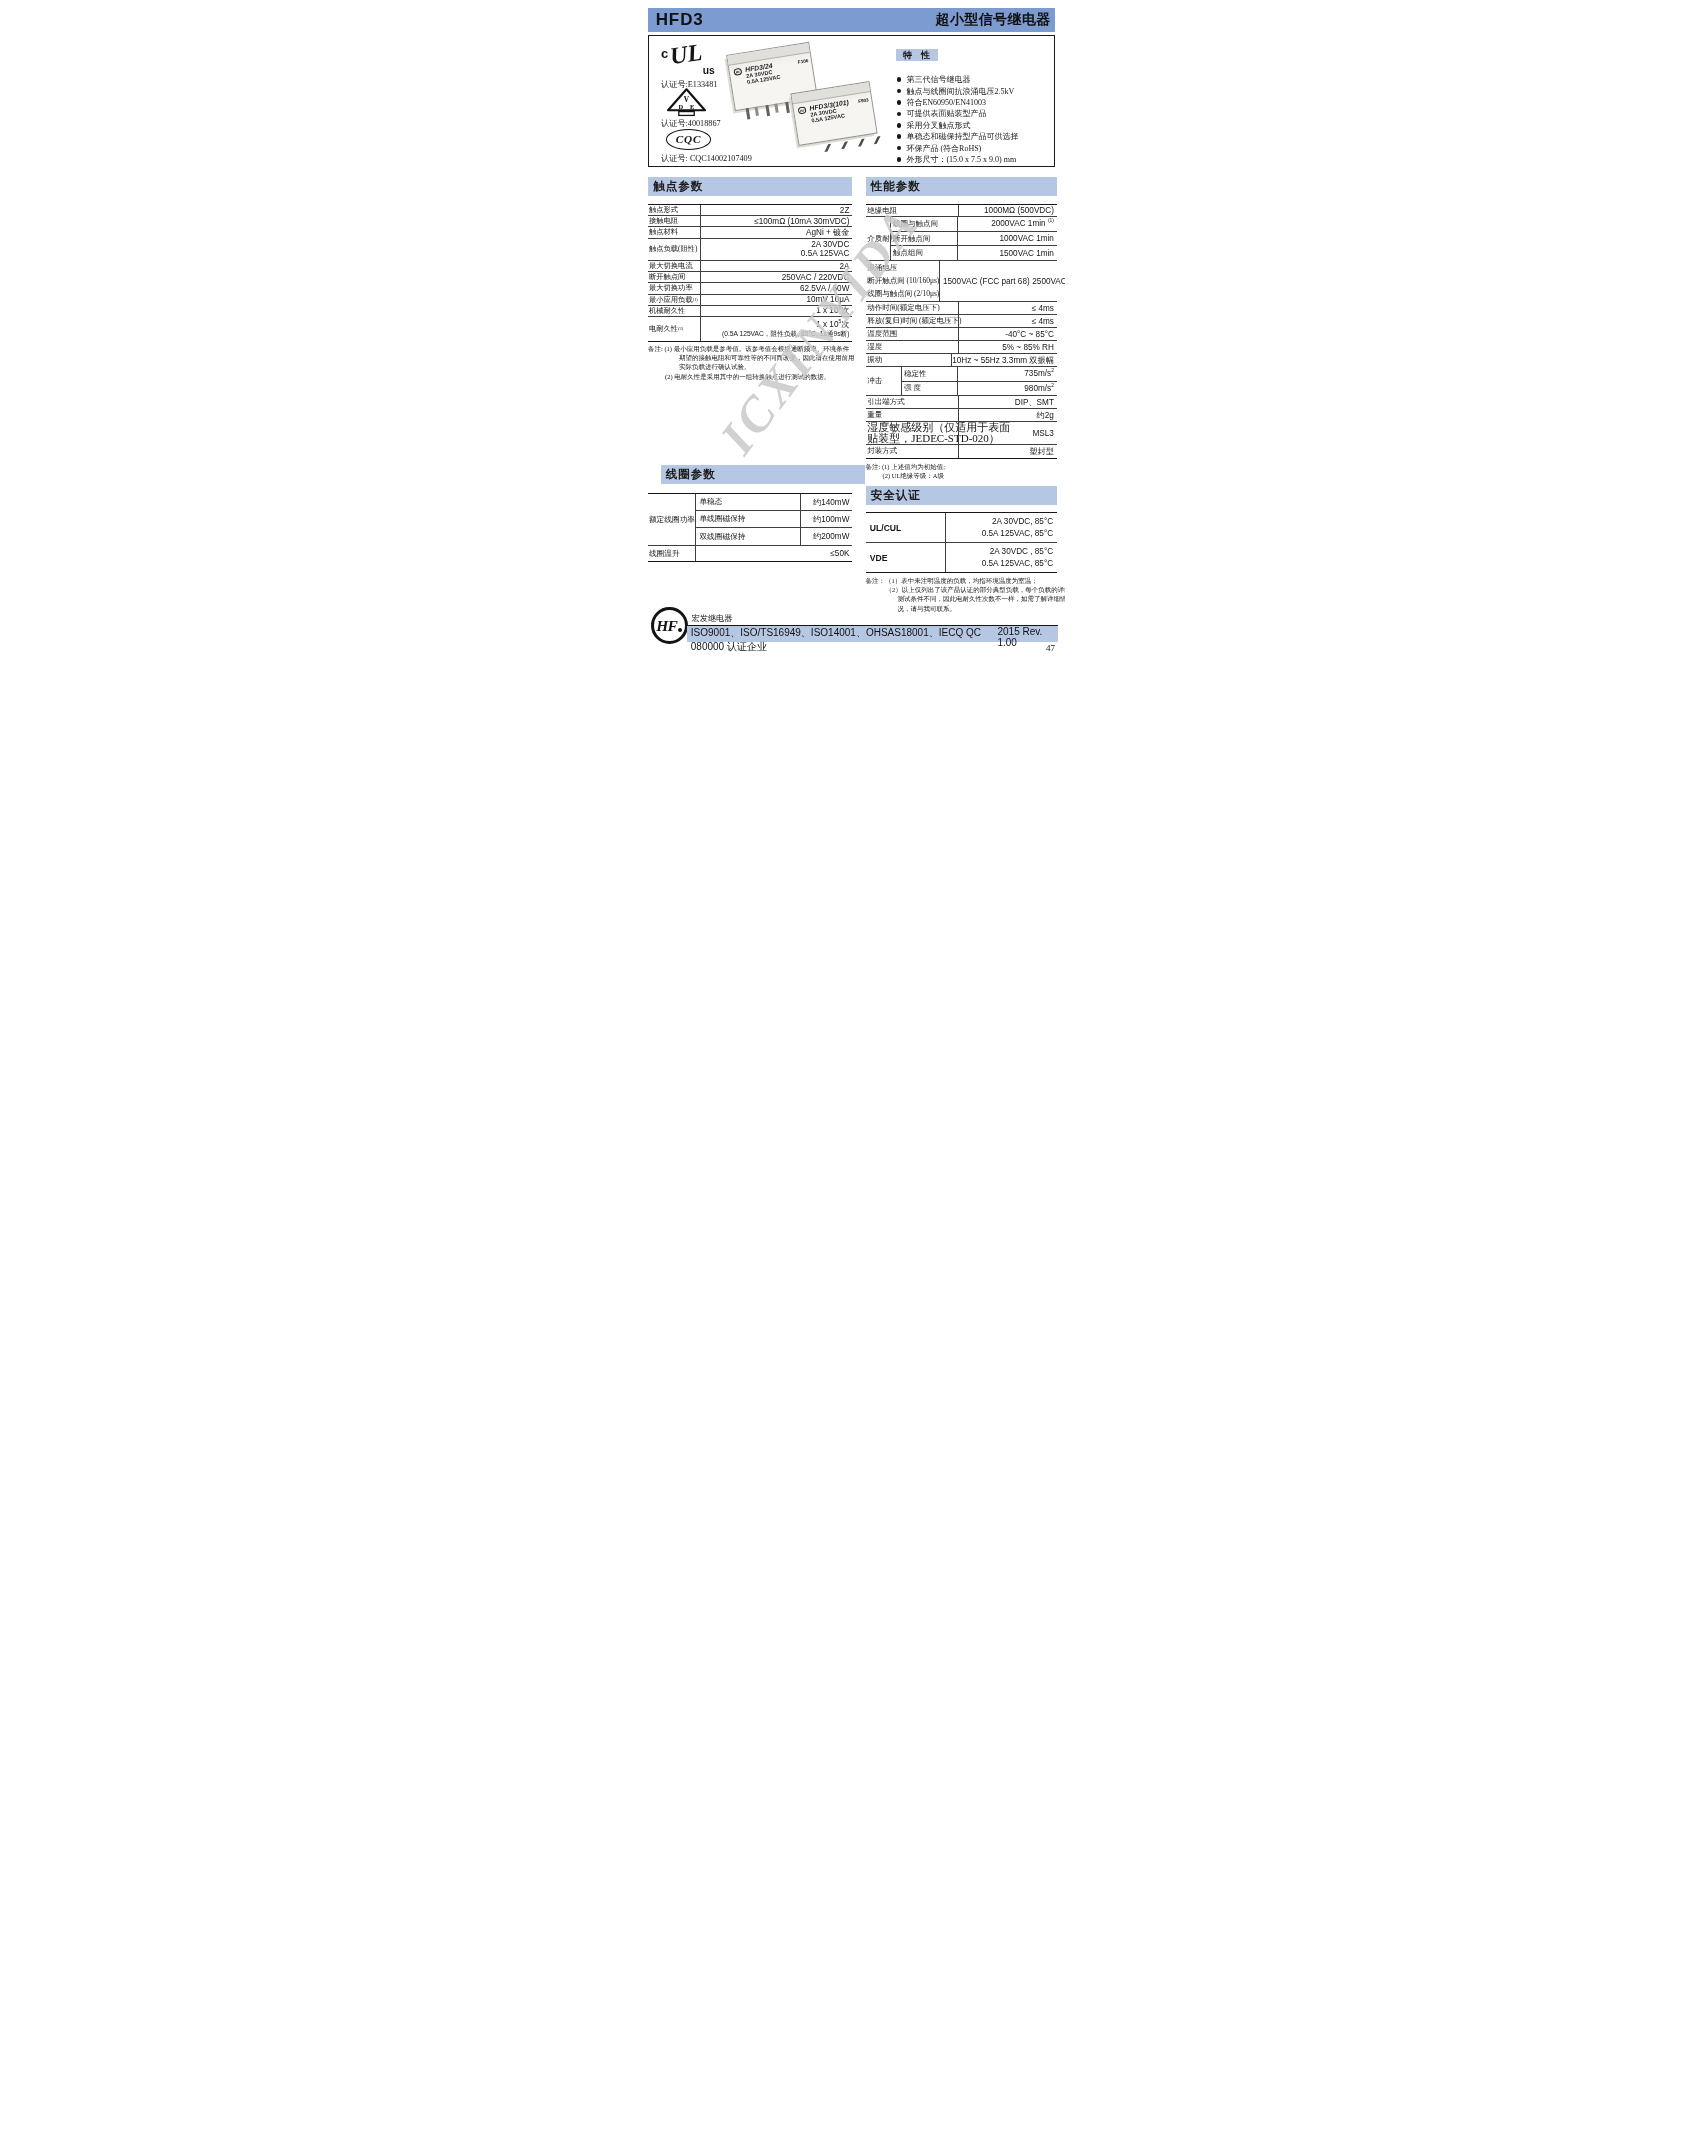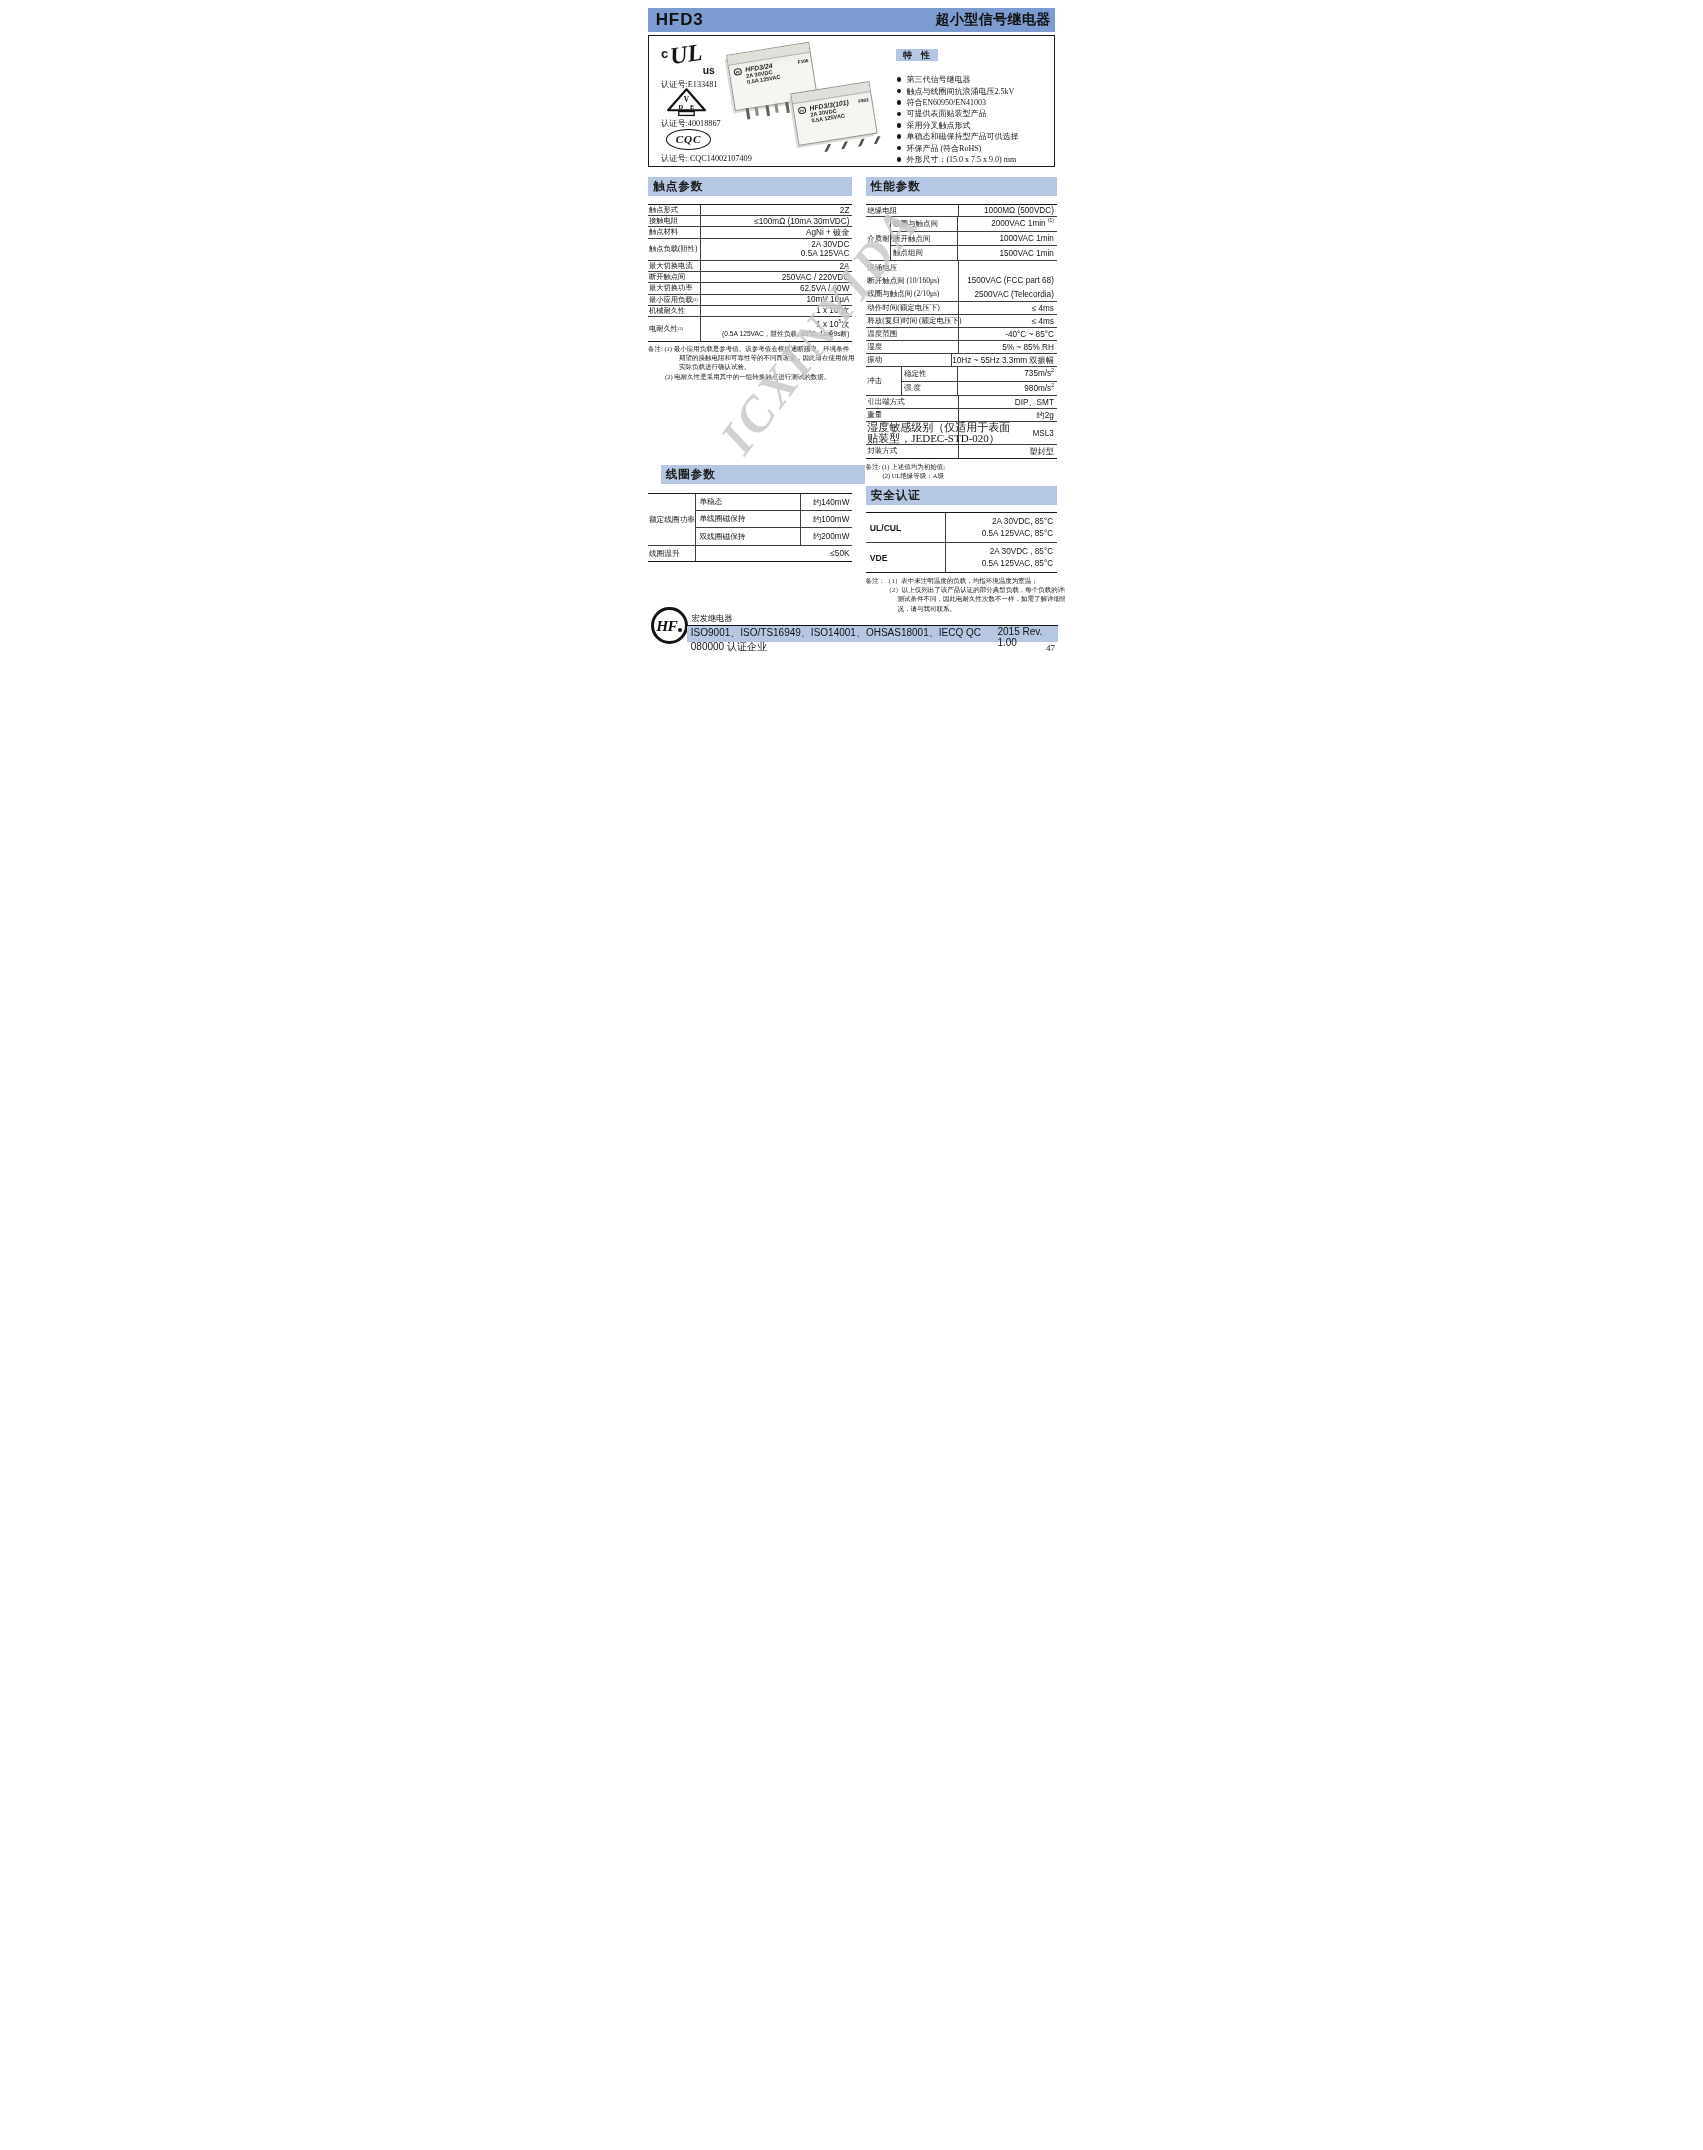--- a/index.html
+++ b/index.html
@@ -92,21 +92,21 @@
   .h28{height:12px}.h30{height:13px}.h32{height:13.8px}
   .dga{width:25px;border-right:0.4px solid var(--ln);display:flex;align-items:center;padding-left:1.7px;font-size:7.5px;white-space:nowrap}
   .dgb{flex:1;display:flex;flex-direction:column}
   .dgr{flex:1;display:flex;border-bottom:0.4px solid var(--ln)}
   .dgr:last-child{border-bottom:none}
   .dgl{width:66px;display:flex;align-items:center;padding-left:2.6px;font-size:7.5px;white-space:nowrap}
   .dgv{flex:1;border-left:0.4px solid var(--ln);display:flex;align-items:center;justify-content:flex-end;padding-right:2.6px}
   .h102{height:44px}.h96{height:41px}.h68{height:29px}.h54{height:23px}
   .sgl{width:92px;display:flex;flex-direction:column;padding-left:1.7px}
   .sgl div{flex:1;display:flex;align-items:center;font-size:7.5px;white-space:nowrap}
-  .sgv{flex:1;border-left:0.4px solid var(--ln);display:flex;flex-direction:column}
+  .sgv{flex:1;border-left:0.4px solid var(--ln);display:flex;flex-direction:row}
   .sgv div{flex:1;display:flex;align-items:center;justify-content:flex-end;padding-right:2.6px}
   .ska{width:36px;border-right:0.4px solid var(--ln);display:flex;align-items:center;padding-left:1.7px;font-size:7.5px}
   .skl{width:55px;display:flex;align-items:center;padding-left:2.6px;font-size:7.5px;white-space:nowrap}
   .msl-l{width:92px;display:flex;flex-direction:column;justify-content:center;padding-left:1.7px;
     font-size:11px;line-height:10.8px;white-space:nowrap}
 
   
   .coil{left:9.5px;top:493px;width:204px}
   .coil-top{display:flex;border-top:1.3px solid var(--lk)}
   .ca{width:48px;border-right:0.4px solid var(--ln);display:flex;align-items:center;padding-left:0.9px;font-size:7.7px;white-space:nowrap}

